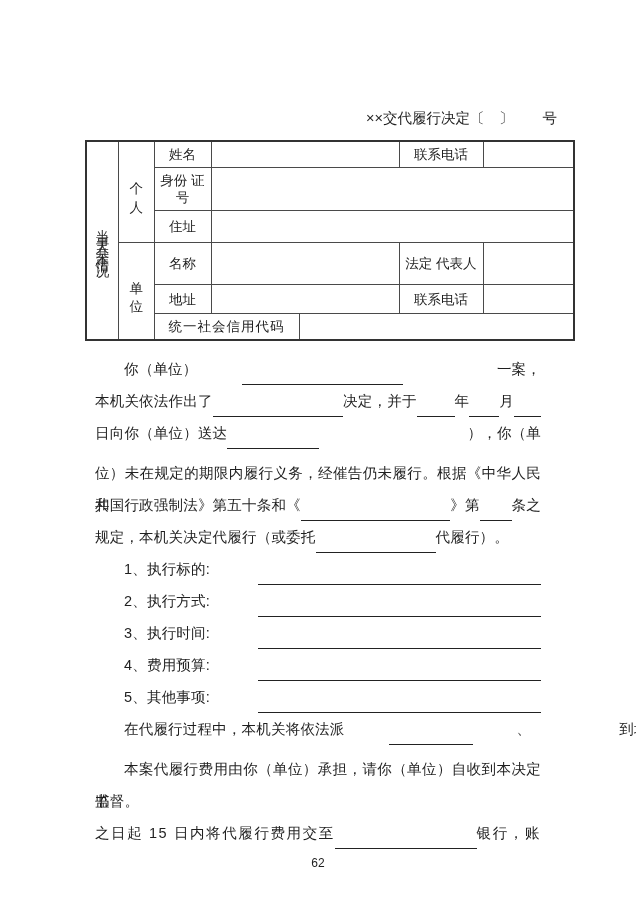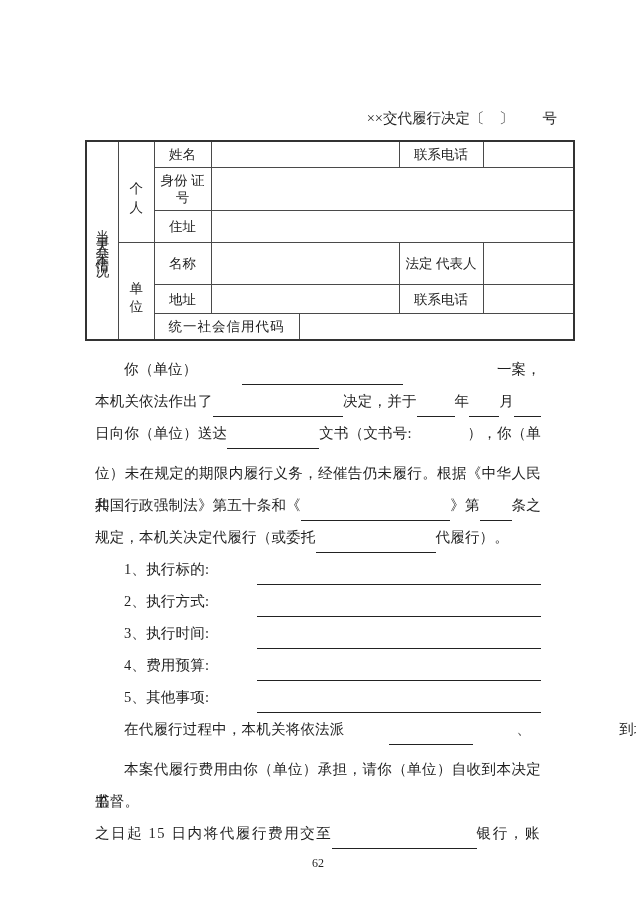--- a/index.html
+++ b/index.html
@@ -2,21 +2,21 @@
 <html style="--ink: #1f1f1f; --line: #4a4a4a; --frame: #333333; --paper: #ffffff;"><head>
 <meta charset="utf-8">
 <style>
   :root { --ink: #1f1f1f; --line: #4a4a4a; --frame: #333333; --paper: #ffffff; }
   * { margin: 0; padding: 0; box-sizing: border-box; }
   html,body { background: #fff; }
   .page {
     position: relative;
     width: 636px; height: 900px;
     background: var(--paper);
-    font-family: Liberation Serif, serif;
+    font-family: Liberation Sans, sans-serif;
     color: var(--ink);
     overflow: hidden;
   }
   .doc-number {
     margin: 102px 79px 6px 0;
     height: 32px; line-height: 32px;
     text-align: right;
     font-size: 14.5px;
     white-space: pre;
   }
@@ -138,21 +138,21 @@
       <tr style="height:24px">
         <td colspan="2" class="lbl credit">统一社会信用代码</td>
         <td colspan="3" class="val"></td>
       </tr>
     </tbody>
   </table>
 
   <div class="body-text" id="body-lines">
       <div class="line indent flex"><span class="txt">你（单位）</span><span class="u" style="flex: 1 1 auto;"></span><span class="gap" style="width: 6px;"></span><span class="txt">一案，</span></div>
       <div class="line flex"><span class="txt">本机关依法作出了</span><span class="u" style="flex: 1 1 auto;"></span><span class="txt">决定，并于</span><span class="u" style="width: 38px;"></span><span class="txt">年</span><span class="u" style="width: 30px;"></span><span class="txt">月</span><span class="u" style="width: 27px;"></span></div>
-      <div class="line flex"><span class="txt">日向你（单位）送达</span><span class="u" style="width: 92px;"></span><span class="txt">文书（文书号:</span><span class="gap" style="flex: 1 1 auto;"></span><span class="txt">），你（单</span></div>
+      <div class="line flex"><span class="txt">日向你（单位）送达</span><span class="u" style="width: 92px;"></span><span class="gap" style="flex: 1 1 auto;"></span><span class="txt">），你（单</span></div>
       <div class="line fill">位）未在规定的期限内履行义务，经催告仍未履行。根据《中华人民共</div>
       <div class="line flex"><span class="txt">和国行政强制法》第五十条和《</span><span class="u" style="flex: 1 1 auto;"></span><span class="txt">》第</span><span class="u" style="width: 32px;"></span><span class="txt">条之</span></div>
       <div class="line flex"><span class="txt">规定，本机关决定代履行（或委托</span><span class="u" style="width: 120px;"></span><span class="txt">代履行）。</span></div>
       <div class="line indent flex"><span class="txt">1、执行标的: </span><span class="u" style="flex: 1 1 auto;"></span></div>
       <div class="line indent flex"><span class="txt">2、执行方式: </span><span class="u" style="flex: 1 1 auto;"></span></div>
       <div class="line indent flex"><span class="txt">3、执行时间: </span><span class="u" style="flex: 1 1 auto;"></span></div>
       <div class="line indent flex"><span class="txt">4、费用预算: </span><span class="u" style="flex: 1 1 auto;"></span></div>
       <div class="line indent flex"><span class="txt">5、其他事项: </span><span class="u" style="flex: 1 1 auto;"></span></div>
       <div class="line indent flex"><span class="txt">在代履行过程中，本机关将依法派</span><span class="u" style="width: 84px;"></span><span class="txt">、</span><span class="u" style="flex: 1 1 auto;"></span><span class="txt">到场</span></div>
       <div class="line indent fill">本案代履行费用由你（单位）承担，请你（单位）自收到本决定书</div>

